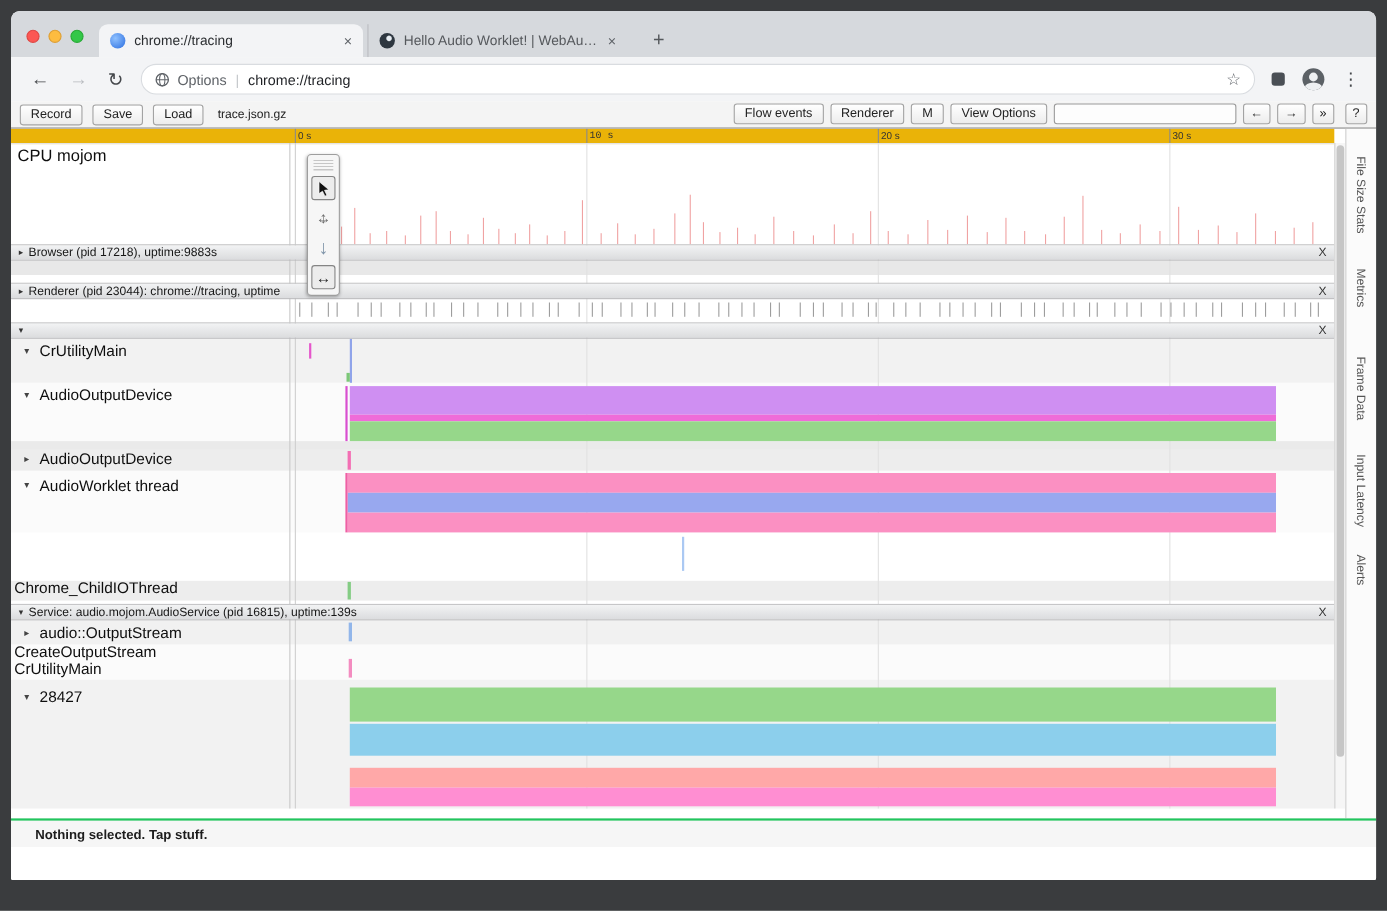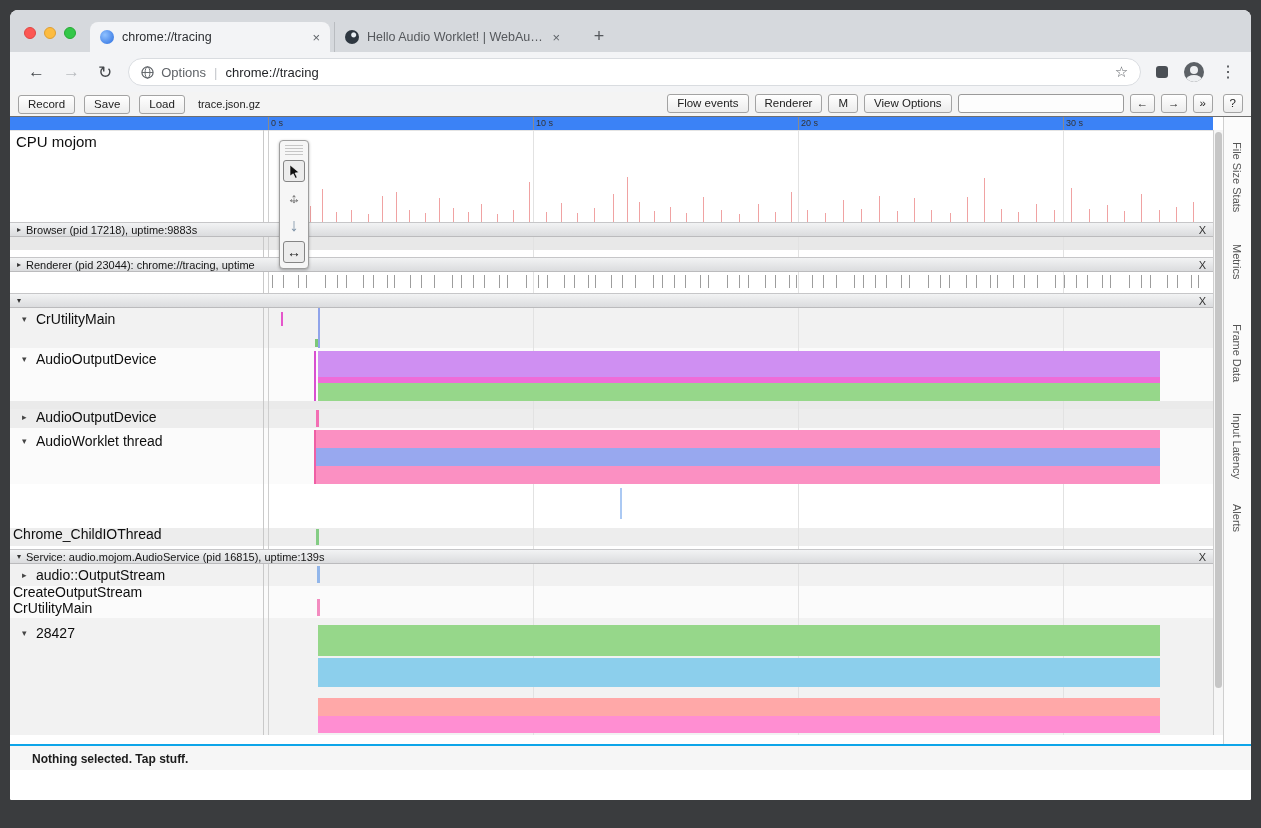--- a/index.html
+++ b/index.html
@@ -50,21 +50,21 @@
         border:1px solid #a3a3a3;border-radius:3px;padding:2px 9px;margin-right:9px;line-height:13px;white-space:nowrap}
   .fname{font-size:11px;color:#222;margin-left:4px}
   .tb-right{position:absolute;right:38px;top:2px;display:flex;align-items:center}
   .tb-right .tbtn{margin-right:0;margin-left:6px}
   .findbox{margin-left:6px;width:160px;height:15px;border:1px solid #9a9a9a;background:#fdfdfd;border-radius:3px}
   .tbtn.small{padding:2px 6px}
   .helpbtn{position:absolute;right:8px;top:2px;margin:0}
 
   
   .main{position:absolute;top:107px;left:0;right:0;bottom:0;background:#fff;overflow:hidden}
-  .ruler{position:absolute;top:0;left:0;width:1203px;height:13px;background:#3b82f6;border-bottom:1px solid #e4e4e4}
+  .ruler{position:absolute;top:0;left:0;width:1203px;height:13px;background:#eab308;border-bottom:1px solid #e4e4e4}
   .ruler-tick{position:absolute;top:0;height:13px;border-left:1px solid #8a8a8a}
   .ruler-tick span{font-size:9px;color:#333;margin-left:2px;line-height:12px;display:block;white-space:nowrap}
   .rb{position:absolute;left:0;width:1203px;z-index:0}
   .panel-border{position:absolute;left:253px;top:13px;width:1px;height:605px;background:#c9c9c9;z-index:1}
   .gridline{position:absolute;top:13px;width:1px;height:605px;background:#e2e2e2;z-index:1}
   .gridline.first{background:#cfcfcf}
   .cpu-spike{position:absolute;width:1px;z-index:2}
   .etick{position:absolute;width:1px;background:#9d9d9d;z-index:2}
   .bar{position:absolute;z-index:2}
   .mark{position:absolute;z-index:2}
@@ -94,21 +94,21 @@
 
   .scrollbar{position:absolute;left:1203px;top:13px;width:10px;height:605px;background:#f6f6f6;
              border-left:1px solid #d0d0d0;box-sizing:border-box;z-index:6}
   .thumb{position:absolute;left:1px;top:2px;width:7px;height:556px;background:#c6c6c6;border-radius:4px}
 
   .sidebar{position:absolute;left:1213px;top:0;width:28px;height:627px;background:#fbfbfb;
            border-left:1px solid #cfcfcf;box-sizing:border-box;z-index:6}
   .side-tab{position:absolute;left:7px;writing-mode:vertical-rl;font-size:11px;color:#555;white-space:nowrap}
 
   .statusbar{position:absolute;left:0;right:0;top:627px;height:26px;background:#f6f6f6;
-             border-top:2px solid #0ea5e9;box-sizing:border-box;z-index:8}
+             border-top:2px solid #22c55e;box-sizing:border-box;z-index:8}
   .status-text{font-size:12px;font-weight:bold;color:#1c1c1c;margin:6px 0 0 22px}
   .below{position:absolute;left:0;right:0;top:653px;bottom:0;background:#fff;z-index:8}
 </style>
 </head>
 <body>
 
 <div class="window">
 
   <div class="tabstrip">
     <span class="tl red"></span>
@@ -178,21 +178,21 @@
     <div class="rb" style="top:447px;height:22px;background:#f1f1f1"></div>
     <div class="rb" style="top:469px;height:32px;background:#fbfbfb"></div>
     <div class="rb" style="top:501px;height:117px;background:#f2f2f2"></div>
 
     <div class="panel-border"></div>
 
     <div class="ruler">
         <div class="ruler-tick" style="left: 258px;">
           <span>0 s</span>
         </div>
-        <div class="ruler-tick" style="left: 523px;">
+        <div class="ruler-tick" style="left: 523px; font-family: Liberation Mono, monospace;">
           <span>10 s</span>
         </div>
         <div class="ruler-tick" style="left: 788px;">
           <span>20 s</span>
         </div>
         <div class="ruler-tick" style="left: 1053px;">
           <span>30 s</span>
         </div>
       </div>
     <div>

